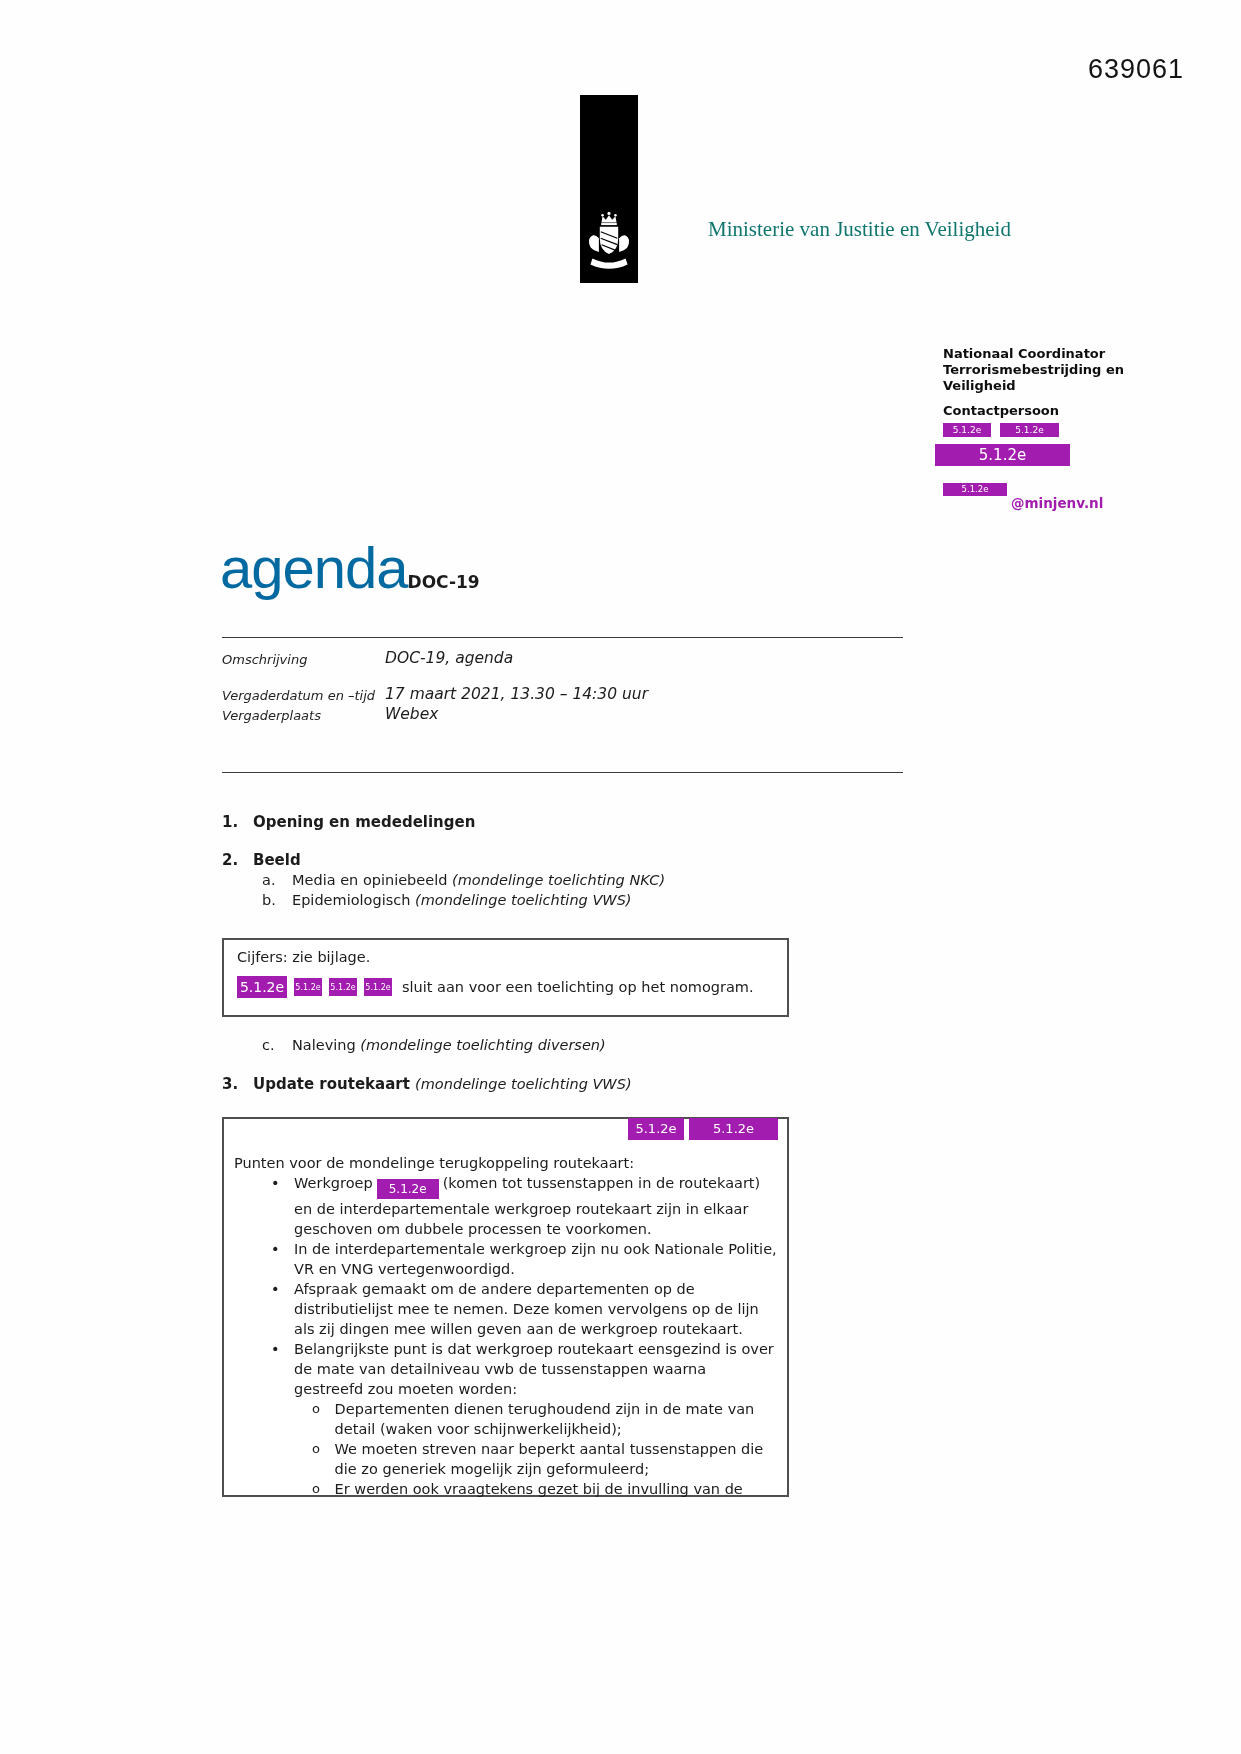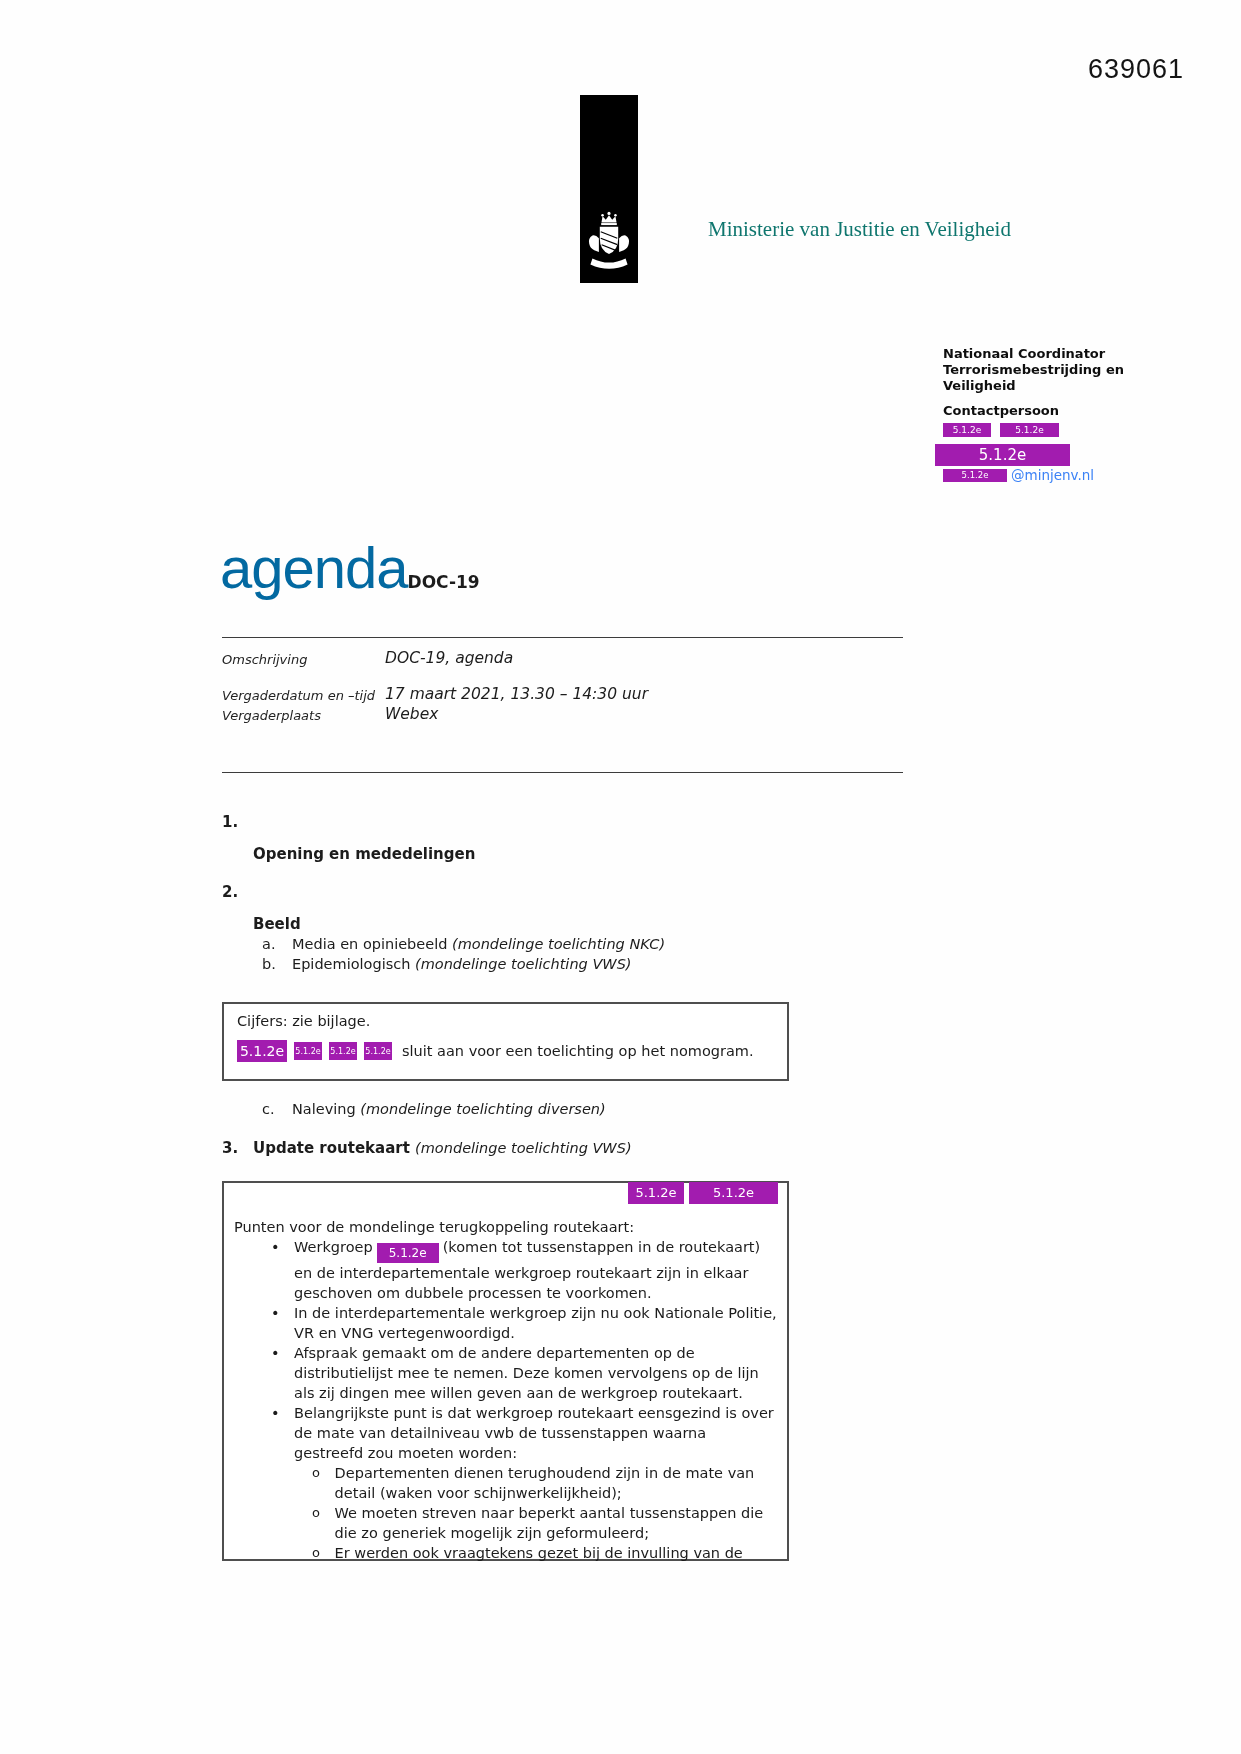--- a/index.html
+++ b/index.html
@@ -22,41 +22,41 @@
   .contact .indent { margin-left:8px; }
   .contact .cp { margin-top:9px; }
   .redact { background:#a21caf; color:#fff; display:inline-flex; align-items:center; justify-content:center;
             font-weight:normal; line-height:normal; }
   .r-row { display:flex; gap:9px; margin-top:4px; }
   .r-sm  { width:48px; height:14px; font-size:9px; }
   .r-sm2 { width:59px; height:14px; font-size:9px; }
   .r-lg  { width:135px; height:22px; font-size:15px; margin-top:7px; }
   .email-row { display:flex; align-items:center; gap:4px; margin-top:1px; }
   .r-email { width:64px; height:13px; font-size:8.5px; }
-  .email { font-size:13.5px; font-weight:normal; color:#3b82f6; }
+  .email { font-size:13.5px; font-weight:bold; color:#a21caf;margin-top:28px; }
   
   .title { position:absolute; left:220px; top:534px; display:flex; align-items:baseline; }
   .title h1 { font-family:"Liberation Sans","DejaVu Sans",sans-serif; font-weight:400; font-size:58px;
               letter-spacing:-1px; color:#0369a1; }
   .docref { font-size:17px; font-weight:bold; }
   
   .rule { position:absolute; left:222px; width:681px; border-top:1.5px solid #3c3c3c; }
   .rule1 { top:637px; } .rule2 { top:772px; }
   
   .meta { position:absolute; left:222px; top:649px; width:681px; }
   .mrow { display:flex;font-style:italic; }
   .mrow + .mrow { margin-top:2px; }
   .mrow.gap { margin-top:18px; }
   .mlabel { width:163px; font-size:13px; padding-top:3px; color:#232323; }
   .mvalue { font-size:15.5px; }
   
   .content { position:absolute; left:222px; top:812px; width:681px; font-size:14.5px; line-height:21px; }
   .sec { display:flex; }
   .sec .num { width:31px; font-weight:bold; font-size:15px; }
-  .sec .stitle { font-weight:bold; font-size:15px;margin-top:32px; }
+  .sec .stitle { font-weight:bold; font-size:15px; }
   .sec.s2 { margin-top:17px; } .sec.s3 { margin-top:18px; }
   .it { font-style:italic; font-weight:normal; }
   .sub { display:flex; margin-left:40px; line-height:19.5px; }
   .sub .snum { width:30px; }
   .sub.c { margin-top:19px; }
   .box { border:2px solid #4f4f4f; width:567px; background:#fff; }
   .box1 { margin-top:28px; height:79px; padding:7px 13px; }
   .redline { display:flex; align-items:center; gap:7px; margin-top:8px; }
   .r-b1big { width:50px; height:22px; font-size:14px; }
   .r-b1sm  { width:28px; height:18px; font-size:8px; }

